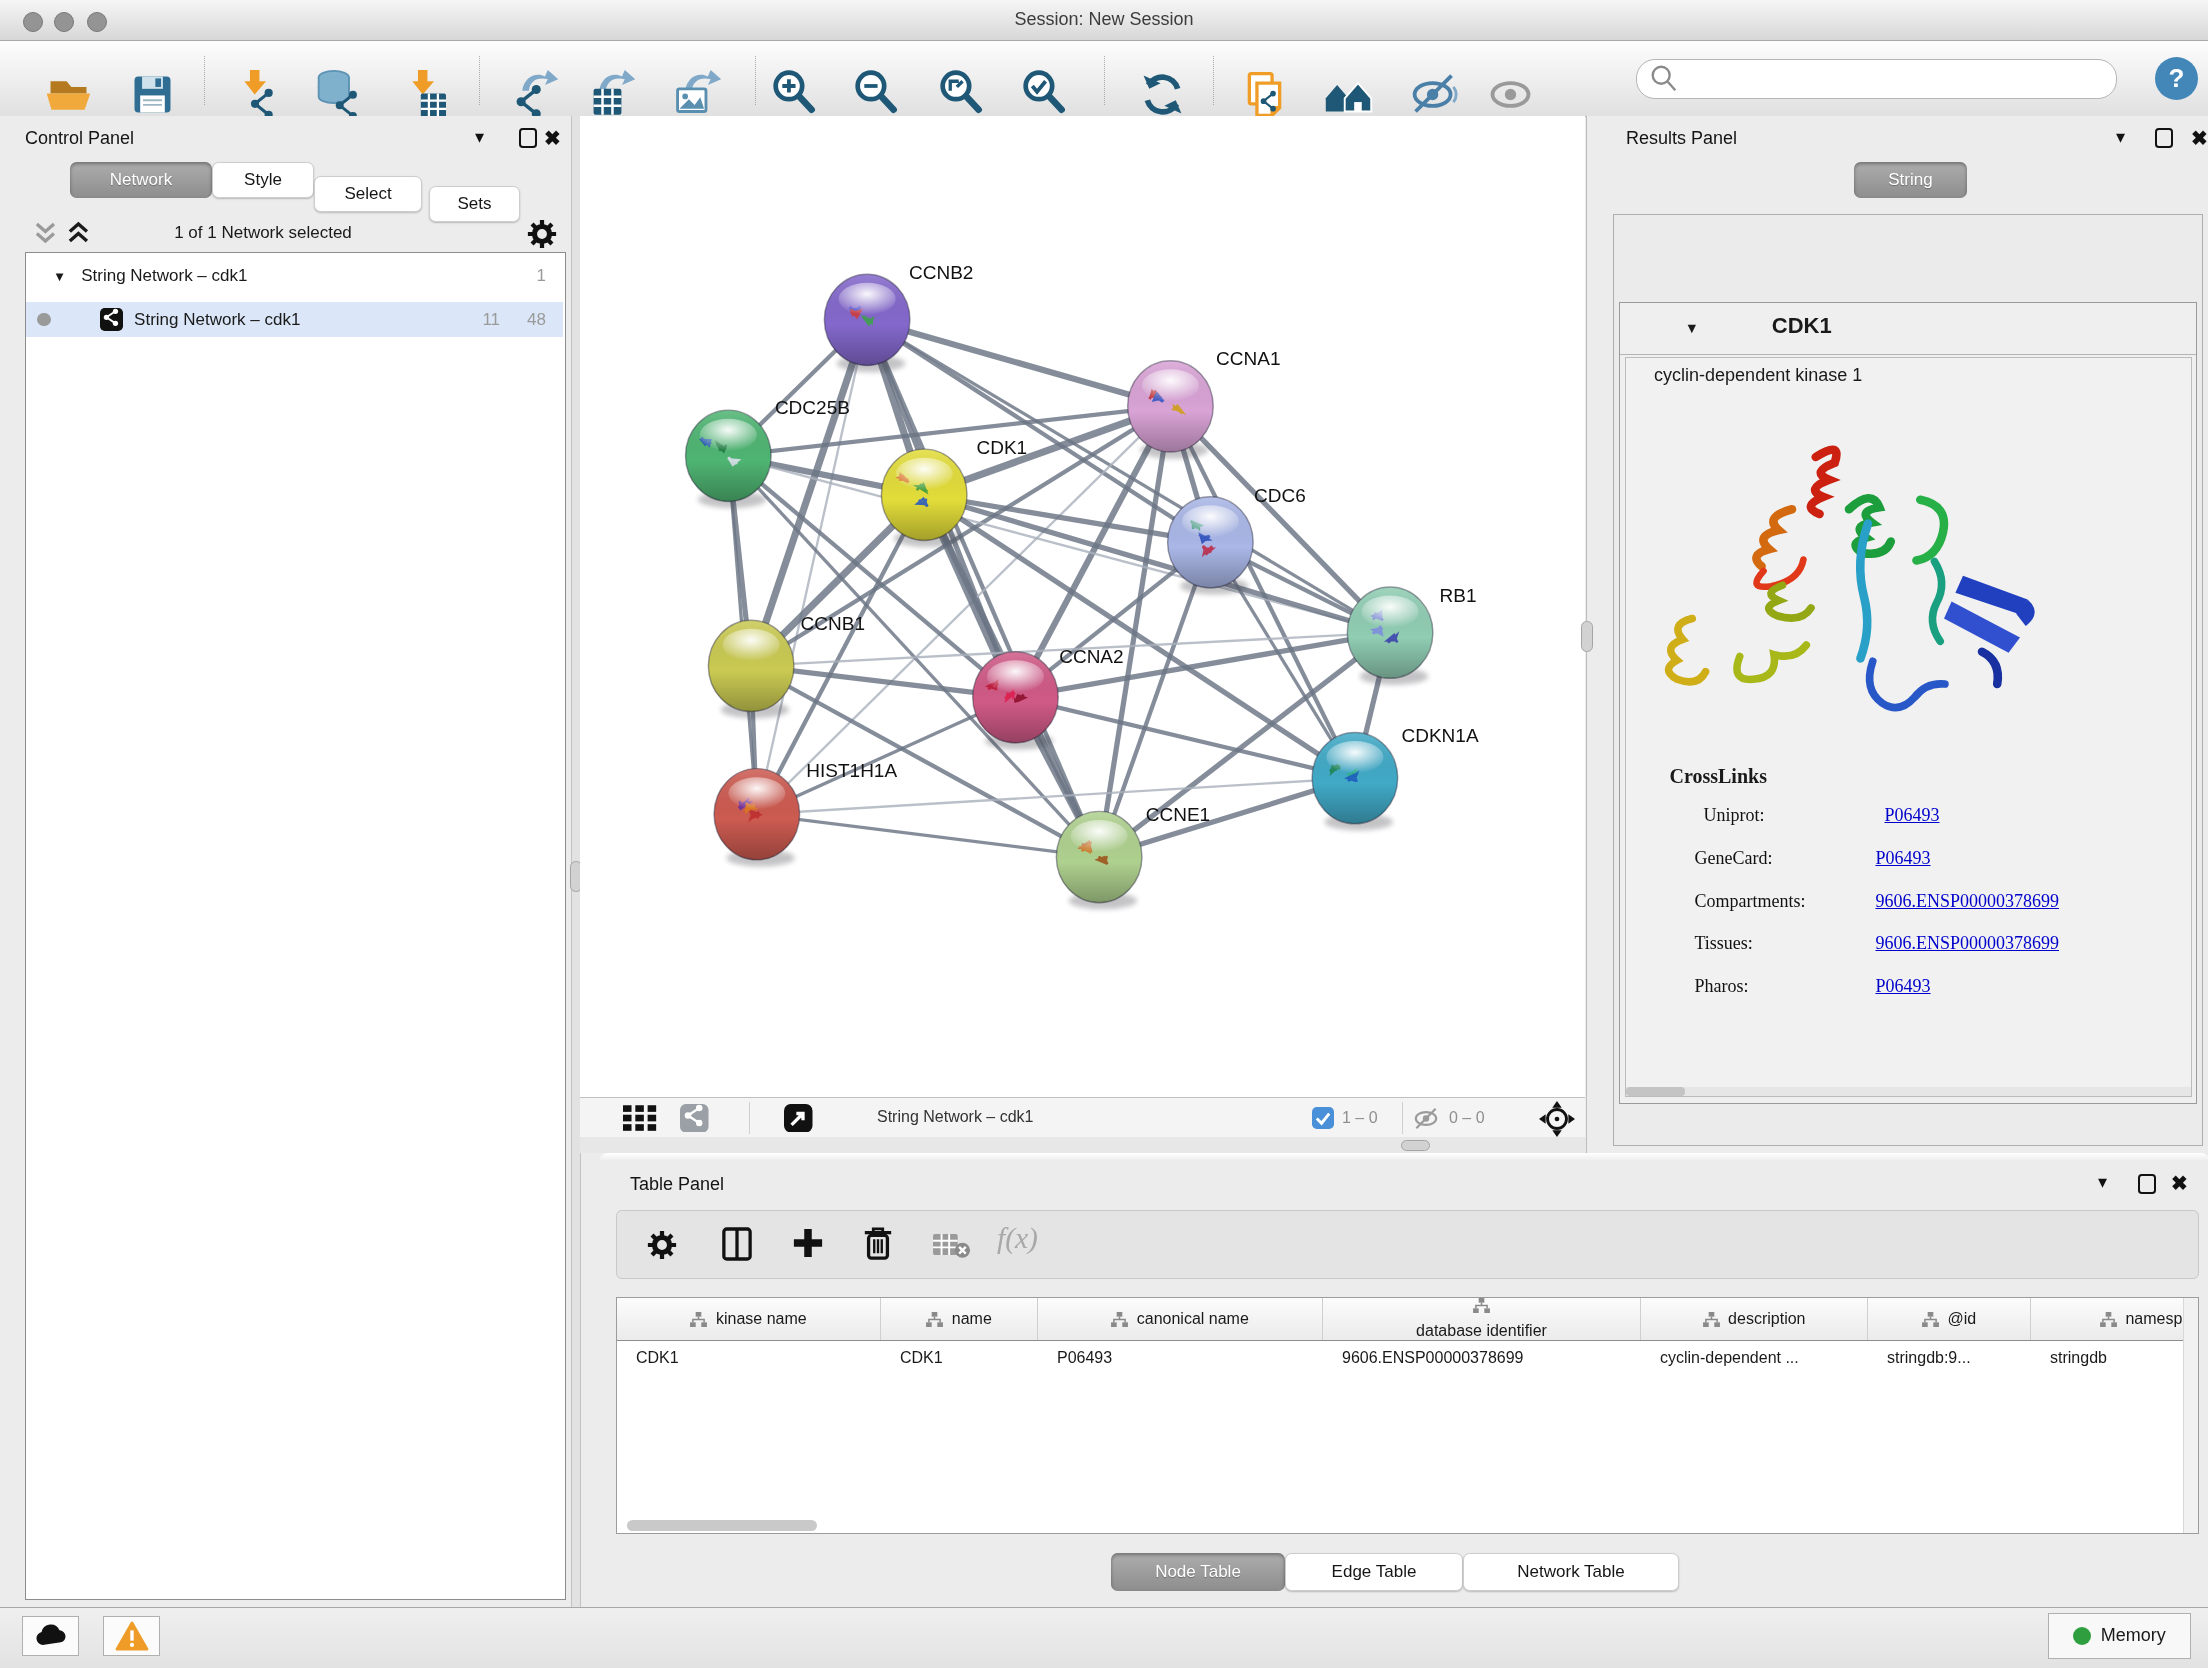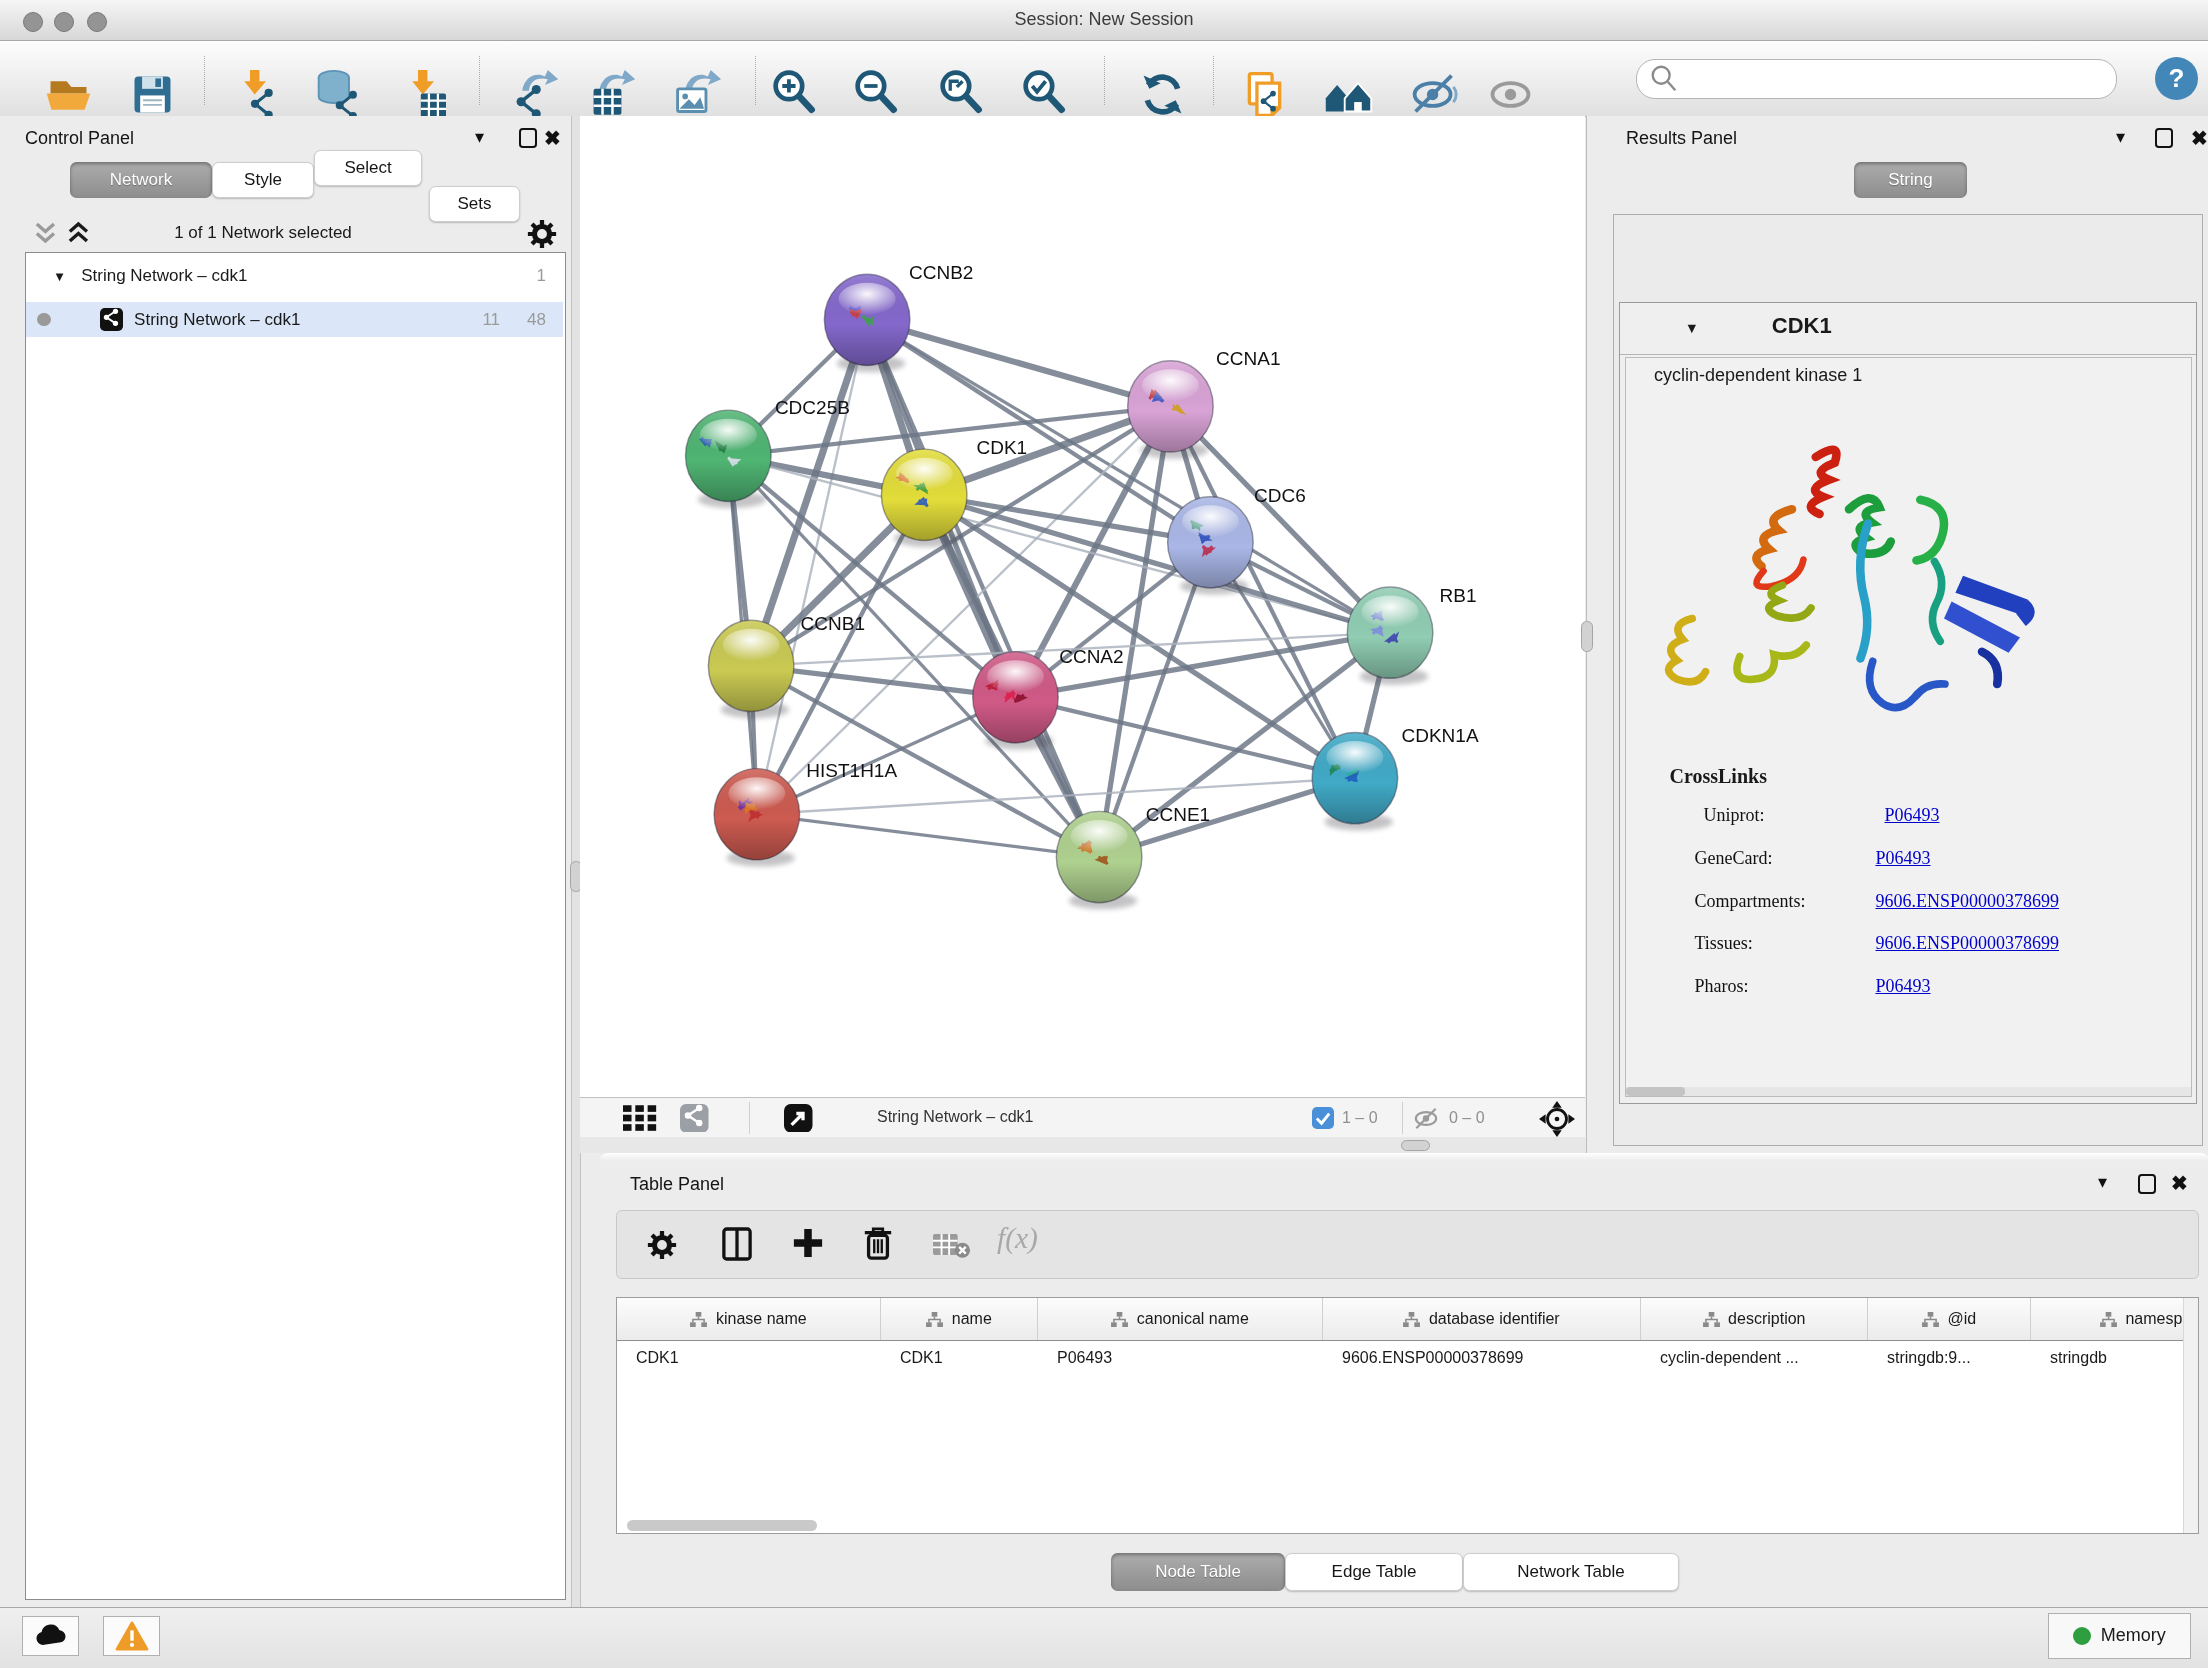--- a/index.html
+++ b/index.html
@@ -229,21 +229,21 @@
 
   <div id="control-panel" class="abs">
     <div class="abs panel-title" style="left:25px;top:12.4px">Control Panel</div>
     <span class="abs wc-arrow" style="left:475px;top:9.5px">▾</span>
     <span class="abs wc-float" style="left:519px;top:12.4px"></span>
     <span class="abs wc-close" style="left:544px;top:9.5px">✖</span>
 
     <div id="cp-tabs">
         <div class="tab tab-on" style="left: 70px; top: 46px; width: 142px;">Network</div>
         <div class="tab tab-off" style="left: 212px; top: 46px; width: 102px;">Style</div>
-        <div class="tab tab-off" style="left: 314px; top: 34px; width: 108px;">Select</div>
+        <div class="tab tab-off" style="left: 314px; top: 60px; width: 108px;">Select</div>
         <div class="tab tab-off" style="left: 429px; top: 46px; width: 91px; margin-top: 24px;">Sets</div>
       </div>
 
     <svg class="abs" style="left:34px;top:105px" width="28.5" height="25" viewBox="0 0 30 26">
         <path d="M3 3 L12 11 21 3 M3 13 L12 21 21 13" stroke="#9a9a9a" stroke-width="3.5" fill="none"></path>
       </svg>
     <svg class="abs" style="left:67px;top:105px" width="28.5" height="25" viewBox="0 0 30 26">
         <path d="M3 11 L12 3 21 11 M3 21 L12 13 21 21" stroke="#1a1a1a" stroke-width="3.5" fill="none"></path>
       </svg>
     <div class="abs" style="left:25px;top:107px;width:476px;text-align:center;font-size:17px">1 of 1 Network selected</div>
@@ -625,21 +625,21 @@
           </div>
           <div class="th" style="width: 285px; min-width: 285px;">
             <svg width="17" height="15" viewBox="0 0 18 16">
               <rect x="6" y="0" width="6" height="5" fill="#8a8a8a"></rect>
               <rect x="0" y="11" width="6" height="5" fill="#8a8a8a"></rect>
               <rect x="12" y="11" width="6" height="5" fill="#8a8a8a"></rect>
               <path d="M9 5 v3 M3 11 v-3 h12 v3" stroke="#8a8a8a" stroke-width="1.6" fill="none"></path>
             </svg>
             <span>canonical name</span>
           </div>
-          <div class="th" style="width: 318px; min-width: 318px;">
+          <div class="th" style="width: 318px; min-width: 318px; flex-direction: column;">
             <svg width="17" height="15" viewBox="0 0 18 16">
               <rect x="6" y="0" width="6" height="5" fill="#8a8a8a"></rect>
               <rect x="0" y="11" width="6" height="5" fill="#8a8a8a"></rect>
               <rect x="12" y="11" width="6" height="5" fill="#8a8a8a"></rect>
               <path d="M9 5 v3 M3 11 v-3 h12 v3" stroke="#8a8a8a" stroke-width="1.6" fill="none"></path>
             </svg>
             <span>database identifier</span>
           </div>
           <div class="th" style="width: 227px; min-width: 227px;">
             <svg width="17" height="15" viewBox="0 0 18 16">

